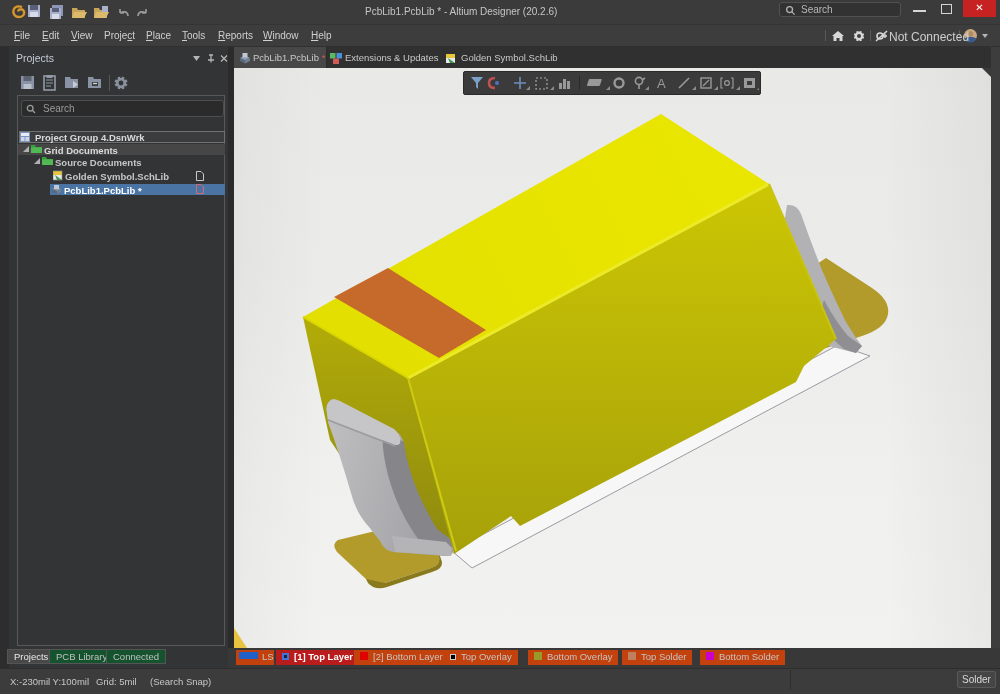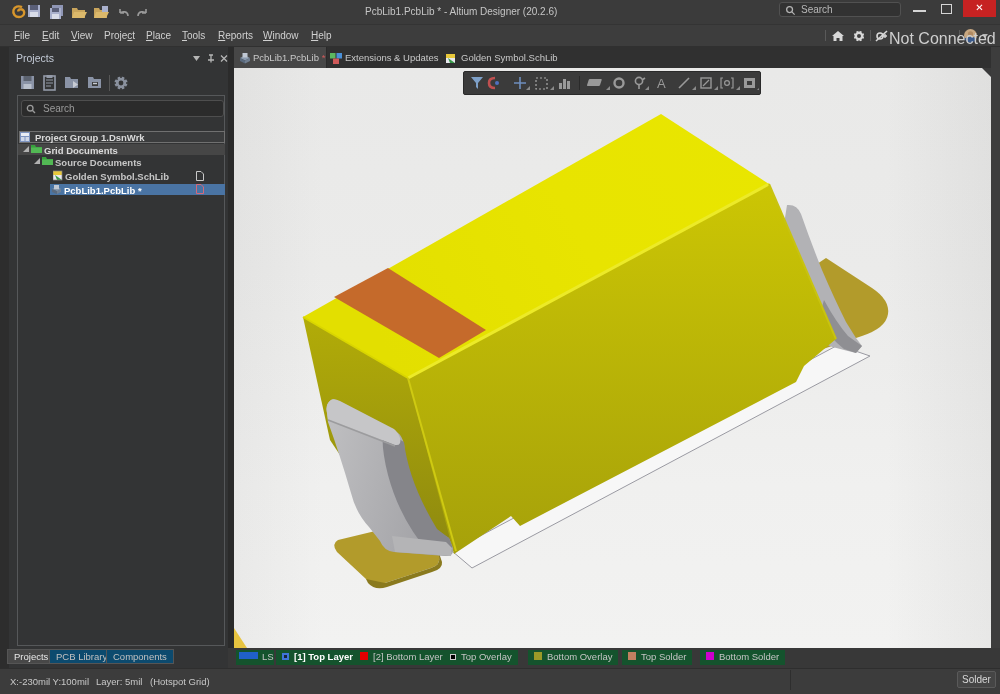--- a/index.html
+++ b/index.html
@@ -23,34 +23,34 @@
   .menu u { text-decoration:underline; }
   
   #lpanel { left:0; top:47px; width:228px; height:621px; background:#333435; border-left:9px solid #2d2d2d;}
   #lpanel-title { left:7px; top:6px; color:#c3cad6; font-size:10.5px; }
   #treebox { left:8px; top:48px; width:208px; height:551px; border:1px solid #56585a; background:#333435;}
   #psearch { left:12px; top:53px; width:203px; height:17px; background:#2b2b2b;
     border:1px solid #4e4e4e; border-radius:3px; color:#9a9a9a; font-size:10px;
     line-height:15px; padding-left:21px; }
   .trow { position:absolute; left:0; height:12px; font-size:9.5px; color:#c6c6c6; white-space:nowrap;font-weight:bold; }
   
-  .btab { position:absolute; top:649px; height:15px; background:#0c4a6e; border:1px solid #555;
+  .btab { position:absolute; top:649px; height:15px; background:#14532d; border:1px solid #555;
     color:#c0c0c0; font-size:9.5px; line-height:13px; padding:0 6px; white-space:nowrap; }
   
   #tabbar { left:233px; top:47px; width:767px; height:21px; background:#303030; }
   .dtab { position:absolute; top:47px; height:21px; font-size:9.5px; color:#c9c9c9;
     line-height:21px; white-space:nowrap; }
   
   #canvas { left:234px; top:68px; width:757px; height:580px;
     background:linear-gradient(90deg, rgba(40,40,40,0.04), rgba(40,40,40,0) 12%, rgba(40,40,40,0) 86%, rgba(40,40,40,0.05)),
                linear-gradient(180deg, #e9e9e8 0%, #ebebea 35%, #f0f0ef 72%, #f2f2f1 100%); }
   #rstrip { left:991px; top:47px; width:9px; height:621px; background:#3d3d3d; }
   
   #layerbar { left:228px; top:648px; width:772px; height:20px; background:#383838; }
-  .ltab { position:absolute; top:650px; height:15px; background:#14532d; color:#c5c5c5;
+  .ltab { position:absolute; top:650px; height:15px; background:#c2410c; color:#c5c5c5;
     font-size:9.5px; line-height:14px; white-space:nowrap; padding-right:6px; }
   
   #statusbar { left:0; top:668px; width:1000px; height:26px; background:#3c3c3c;
     border-top:1px solid #2e2e2e; }
   .stext { position:absolute; top:676px; color:#c8c8c8; font-size:9.5px; white-space:nowrap; }
   #panelsbtn { left:957px; top:671px; width:39px; height:17px; background:#454545;
     border:1px solid #5a5a5a; color:#d8d8d8; font-size:10px; text-align:center; line-height:15px; border-radius:2px;}
 </style>
 </head>
 <body>
@@ -125,21 +125,21 @@
         <path d="M0,10 L11,0" stroke="#d8d8d8" stroke-width="1.6"></path>
       </g>
     <rect x="135" y="2" width="1" height="11" fill="#5a5a5a"></rect>
     <g transform="translate(140,1)">
         <circle cx="6.5" cy="6.5" r="6.5" fill="#c8a882"></circle>
         <path d="M0.5,9.5 A6.5,6.5 0 0 0 12.5,9.5 A8,5 0 0 0 0.5,9.5 Z" fill="#3a5a8c"></path>
         <circle cx="6.5" cy="4.8" r="2.6" fill="#b08a62"></circle>
       </g>
     <path d="M158,6 L164,6 L161,10 Z" fill="#b5b5b5"></path>
   </svg>
-  <div class="abs" style="left:889px;top:30px;color:#cfcfcf;font-size:16px;">Not Connected</div>
+  <div class="abs" style="left:889px;top:30px;color:#cfcfcf;font-size:12px;">Not Connected</div>
 
   <div id="lpanel" class="abs"></div>
   <div class="abs" id="lpanel-title" style="left:16px;top:52px;">Projects</div>
   <svg class="abs" style="left:193px;top:54px" width="36" height="9" viewBox="0 0 36 9">
     <path d="M0,2 L7,2 L3.5,7 Z" fill="#b5b5b5"></path>
     <g stroke="#b5b5b5" stroke-width="1.3" fill="none">
         <path d="M16,1 L20,1 M18,1 L18,6 M15,6 L21,6 M18,6 L18,8.5"></path>
         <path d="M28,1.5 L34,7.5 M34,1.5 L28,7.5"></path>
       </g>
   </svg>
@@ -174,21 +174,21 @@
       </g>
   </svg>
   <div id="treebox" class="abs" style="left:17px;top:95px;width:208px;height:551px;"></div>
   <div id="psearch" class="abs" style="left:21px;top:100px;width:203px;height:17px;">Search</div>
   <svg class="abs" style="left:26px;top:104px" width="10" height="10" viewBox="0 0 12 12">
       <circle cx="5" cy="5" r="3.4" fill="none" stroke="#9a9a9a" stroke-width="1.6"></circle>
       <path d="M7.6,7.6 L10.8,10.8" stroke="#9a9a9a" stroke-width="1.6"></path>
     </svg>
 
   <div class="trow abs" style="left:19px;top:131px;width:206px;height:12px;border:1px solid #707070;background:#3b3c3d;"></div>
-  <div class="trow abs" style="left:35px;top:132px;font-weight:bold;color:#dadada;">Project Group 1.DsnWrk</div>
+  <div class="trow abs" style="left:35px;top:132px;font-weight:bold;color:#dadada;">Project Group 4.DsnWrk</div>
   <svg class="abs" style="left:20px;top:131px" width="12" height="12">
       <rect x="0" y="1" width="10" height="10" fill="#7d94c0"></rect>
       <rect x="1" y="2" width="8" height="3" fill="#e8ecf4"></rect>
       <rect x="1" y="6" width="3.5" height="4" fill="#cdd6e8"></rect>
       <rect x="5.5" y="6" width="3.5" height="4" fill="#cdd6e8"></rect>
     </svg>
   <div class="trow abs" style="left:18px;top:144px;width:207px;height:11px;background:#464646;"></div>
   <div class="trow abs" style="left:44px;top:145px;font-weight:bold;color:#dadada;">Grid Documents</div>
   <svg class="abs" style="left:23px;top:146px" width="7" height="7">
       <path d="M6,0 L6,6 L0,6 Z" fill="#b0b0b0"></path>
@@ -222,21 +222,21 @@
     </svg>
   <svg class="abs" style="left:196px;top:171px" width="8" height="10">
       <path d="M0.5,0.5 L5,0.5 L7.5,3 L7.5,9.5 L0.5,9.5 Z" fill="none" stroke="#c8c8c8" stroke-width="1"></path>
     </svg>
   <svg class="abs" style="left:196px;top:184px" width="8" height="10">
       <path d="M0.5,0.5 L5,0.5 L7.5,3 L7.5,9.5 L0.5,9.5 Z" fill="none" stroke="#d4697a" stroke-width="1"></path>
     </svg>
 
   <div class="btab" style="left:7px;background:#484848;color:#e8e8e8;">Projects</div>
   <div class="btab" style="left:49px;">PCB Library</div>
-  <div class="btab" style="left:106px;">Components</div>
+  <div class="btab" style="left:106px;">Connected</div>
 
   <div id="tabbar" class="abs"></div>
   <div class="abs" style="left:228px;top:47px;width:6px;height:621px;background:#2b2b2b;"></div>
   <div class="dtab" style="left:234px;width:93px;background:#474747;border-right:1px solid #2a2a2a;padding-left:19px;">PcbLib1.PcbLib <span style="color:#d05a5a">*</span></div>
   <svg class="abs" style="left:239px;top:52px" width="12" height="12">
       <polygon points="1,6 6,3.5 11,6 6,8.5" fill="#8a9aae"></polygon>
       <polygon points="1,6 6,8.5 6,11.5 1,9" fill="#5a6a7e"></polygon>
       <polygon points="11,6 6,8.5 6,11.5 11,9" fill="#707f92"></polygon>
       <rect x="3.5" y="1" width="5" height="4.5" fill="#c0c8d4"></rect>
     </svg>
@@ -349,26 +349,26 @@
       </g>
     </svg>
     <svg class="abs" style="right:0;top:0" width="9" height="9">
         <path d="M9,0 L9,9 L0,0 Z" fill="#3a3a3a"></path>
       </svg>
   </div>
   <div id="rstrip" class="abs"></div>
 
   <div id="layerbar" class="abs"></div>
   <div class="ltab" style="left:236px;width:38px;"><span style="display:inline-block;width:19px;height:7px;background:#2060c8;margin:0 4px 1px 3px;"></span>LS</div>
-  <div class="ltab" style="left:276px;background:#14532d;color:#fff;font-weight:bold;"><span style="display:inline-block;width:7px;height:7px;border:2px solid #3f74d8;background:#16243e;margin:0 5px 0 6px;"></span>[1] Top Layer</div>
+  <div class="ltab" style="left:276px;background:#b91c1c;color:#fff;font-weight:bold;"><span style="display:inline-block;width:7px;height:7px;border:2px solid #3f74d8;background:#16243e;margin:0 5px 0 6px;"></span>[1] Top Layer</div>
   <div class="ltab" style="left:354px;"><span style="display:inline-block;width:8px;height:8px;background:#e00000;margin:0 5px 0 6px;"></span>[2] Bottom Layer</div>
   <div class="ltab" style="left:444px;"><span style="display:inline-block;width:6px;height:6px;background:#000;border:1px solid #ccc;margin:0 5px 0 6px;"></span>Top Overlay</div>
   <div class="ltab" style="left:528px;"><span style="display:inline-block;width:8px;height:8px;background:#9a9a28;margin:0 5px 0 6px;"></span>Bottom Overlay</div>
   <div class="ltab" style="left:622px;"><span style="display:inline-block;width:8px;height:8px;background:#c08060;margin:0 5px 0 6px;"></span>Top Solder</div>
   <div class="ltab" style="left:700px;"><span style="display:inline-block;width:8px;height:8px;background:#cc00cc;margin:0 5px 0 6px;"></span>Bottom Solder</div>
 
   <div id="statusbar" class="abs"></div>
   <div class="stext" style="left:10px;">X:-230mil Y:100mil</div>
-  <div class="stext" style="left:96px;">Layer: 5mil</div>
-  <div class="stext" style="left:150px;">(Hotspot Grid)</div>
+  <div class="stext" style="left:96px;">Grid: 5mil</div>
+  <div class="stext" style="left:150px;">(Search Snap)</div>
   <div class="abs" style="left:790px;top:670px;width:1px;height:20px;background:#2e2e2e;"></div>
   <div id="panelsbtn" class="abs">Solder</div>
 </div>
 
 </body></html>

